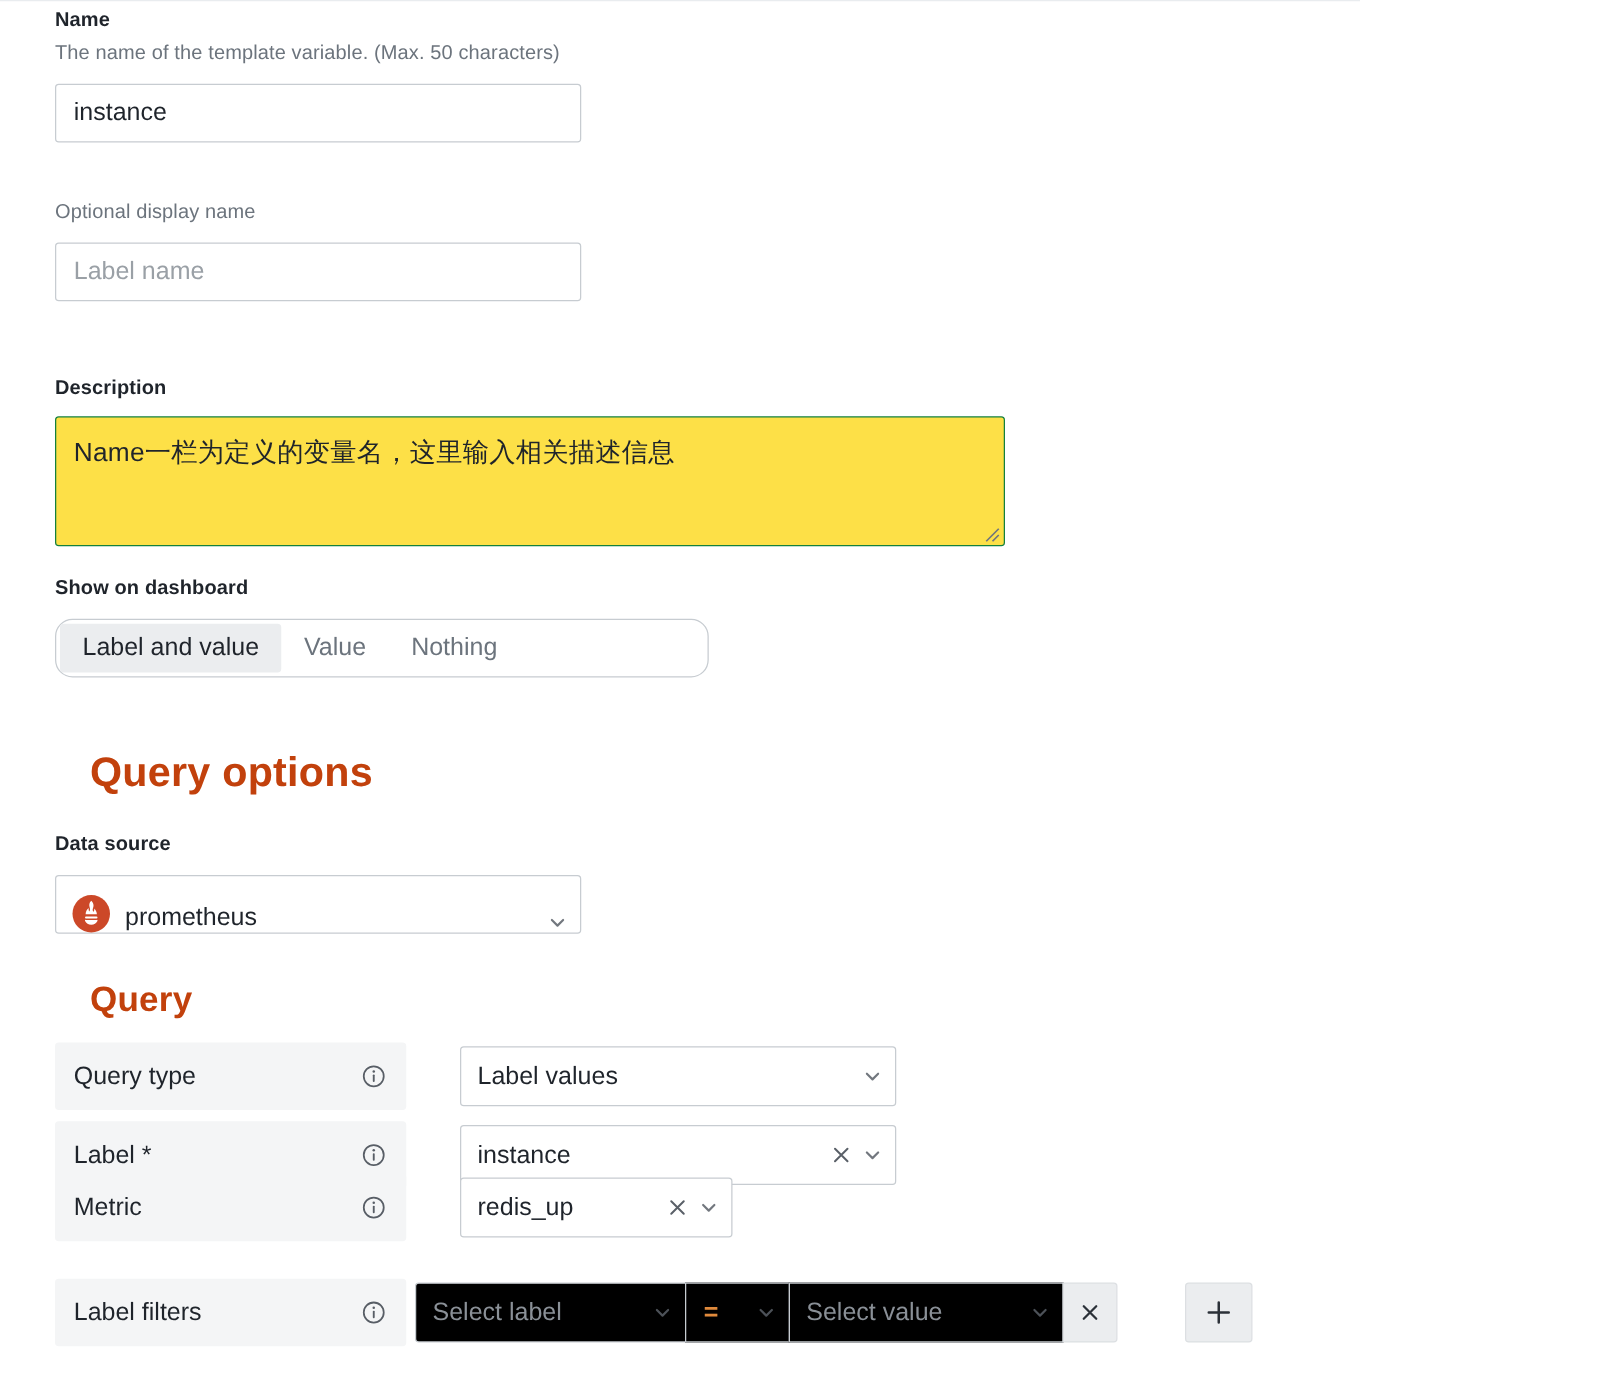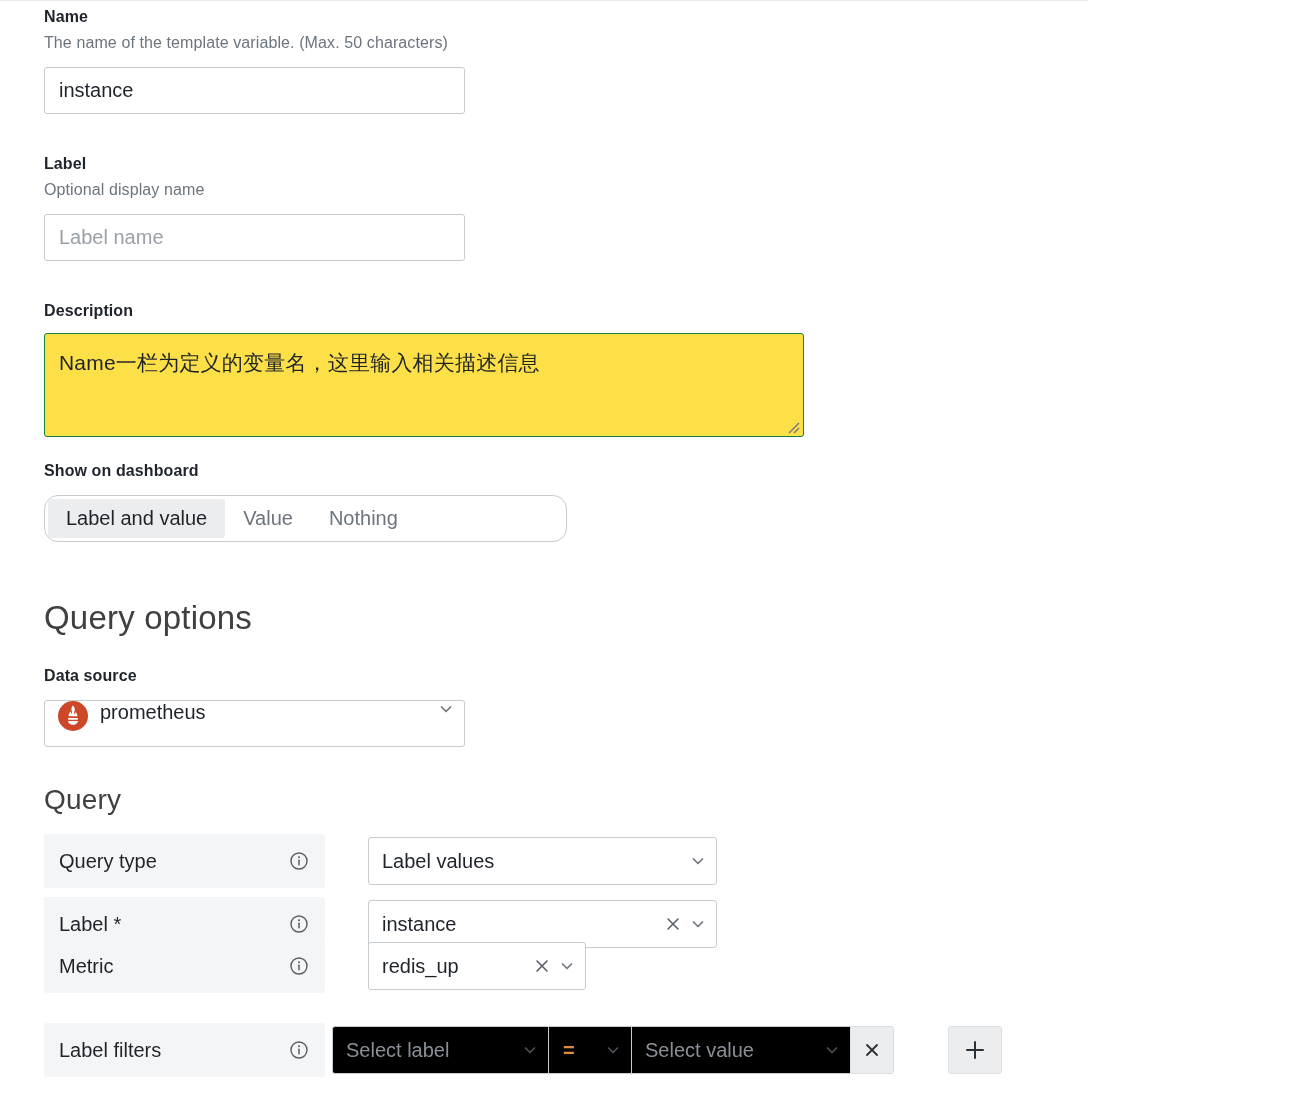--- a/index.html
+++ b/index.html
@@ -104,36 +104,37 @@
   .radio-item.selected {
     background: #ebedef;
     color: #1f242b;
     font-weight: 400;
   }
 
   
   .section-heading {
     position: absolute;
     font-size: 33px;
-    font-weight: 400;
-    color: #404040;
+    font-weight: 700;
+    color: #c2410c;
     letter-spacing: 0.2px;
+    margin-left: 28px;
   }
   .section-heading.small { font-size: 28px; }
 
   
   .select-ctl {
     box-sizing: border-box;
     position: absolute;
     height: 47px;
     border: 1px solid #c7ccd1;
     border-radius: 3px;
     background: #ffffff;
     display: flex;
-    align-items: flex-start;
+    align-items: flex-end;
     padding: 0 10px 0 13px;
   }
   .select-ctl .sel-text {
     font-size: 20px;
     color: #1f242b;
     flex: 0 0 auto;
     white-space: nowrap;
   }
   .select-ctl .spacer { flex: 1 1 auto; }
 
@@ -248,21 +249,20 @@
 
 <div class="page">
 
   <div class="field-block" style="left:44px; top:6px; width:620px;">
     <div class="field-label">Name</div>
     <div class="field-desc">The name of the template variable. (Max. 50 characters)</div>
     <input class="text-input" type="text" style="width: 421px; margin-top: 13px;" value="instance">
   </div>
 
   <div class="field-block" style="left:44px; top:153px; width:620px;">
-    <div class="field-label">Label</div>
     <div class="field-desc">Optional display name</div>
     <input class="text-input" type="text" style="width: 421px; margin-top: 13px;" placeholder="Label name">
   </div>
 
   <div class="field-block" style="left:44px; top:300px;">
     <div class="field-label">Description</div>
     <div class="textarea-wrap" style="width:760px; height:104px; margin-top:12px;">
       <div class="ta-text">Name一栏为定义的变量名，这里输入相关描述信息</div>
       <svg class="resize-grip" viewBox="0 0 14 14">
         <path d="M13 3 L3 13 M13 8 L8 13" stroke="#70767d" stroke-width="1.4" fill="none"></path>

